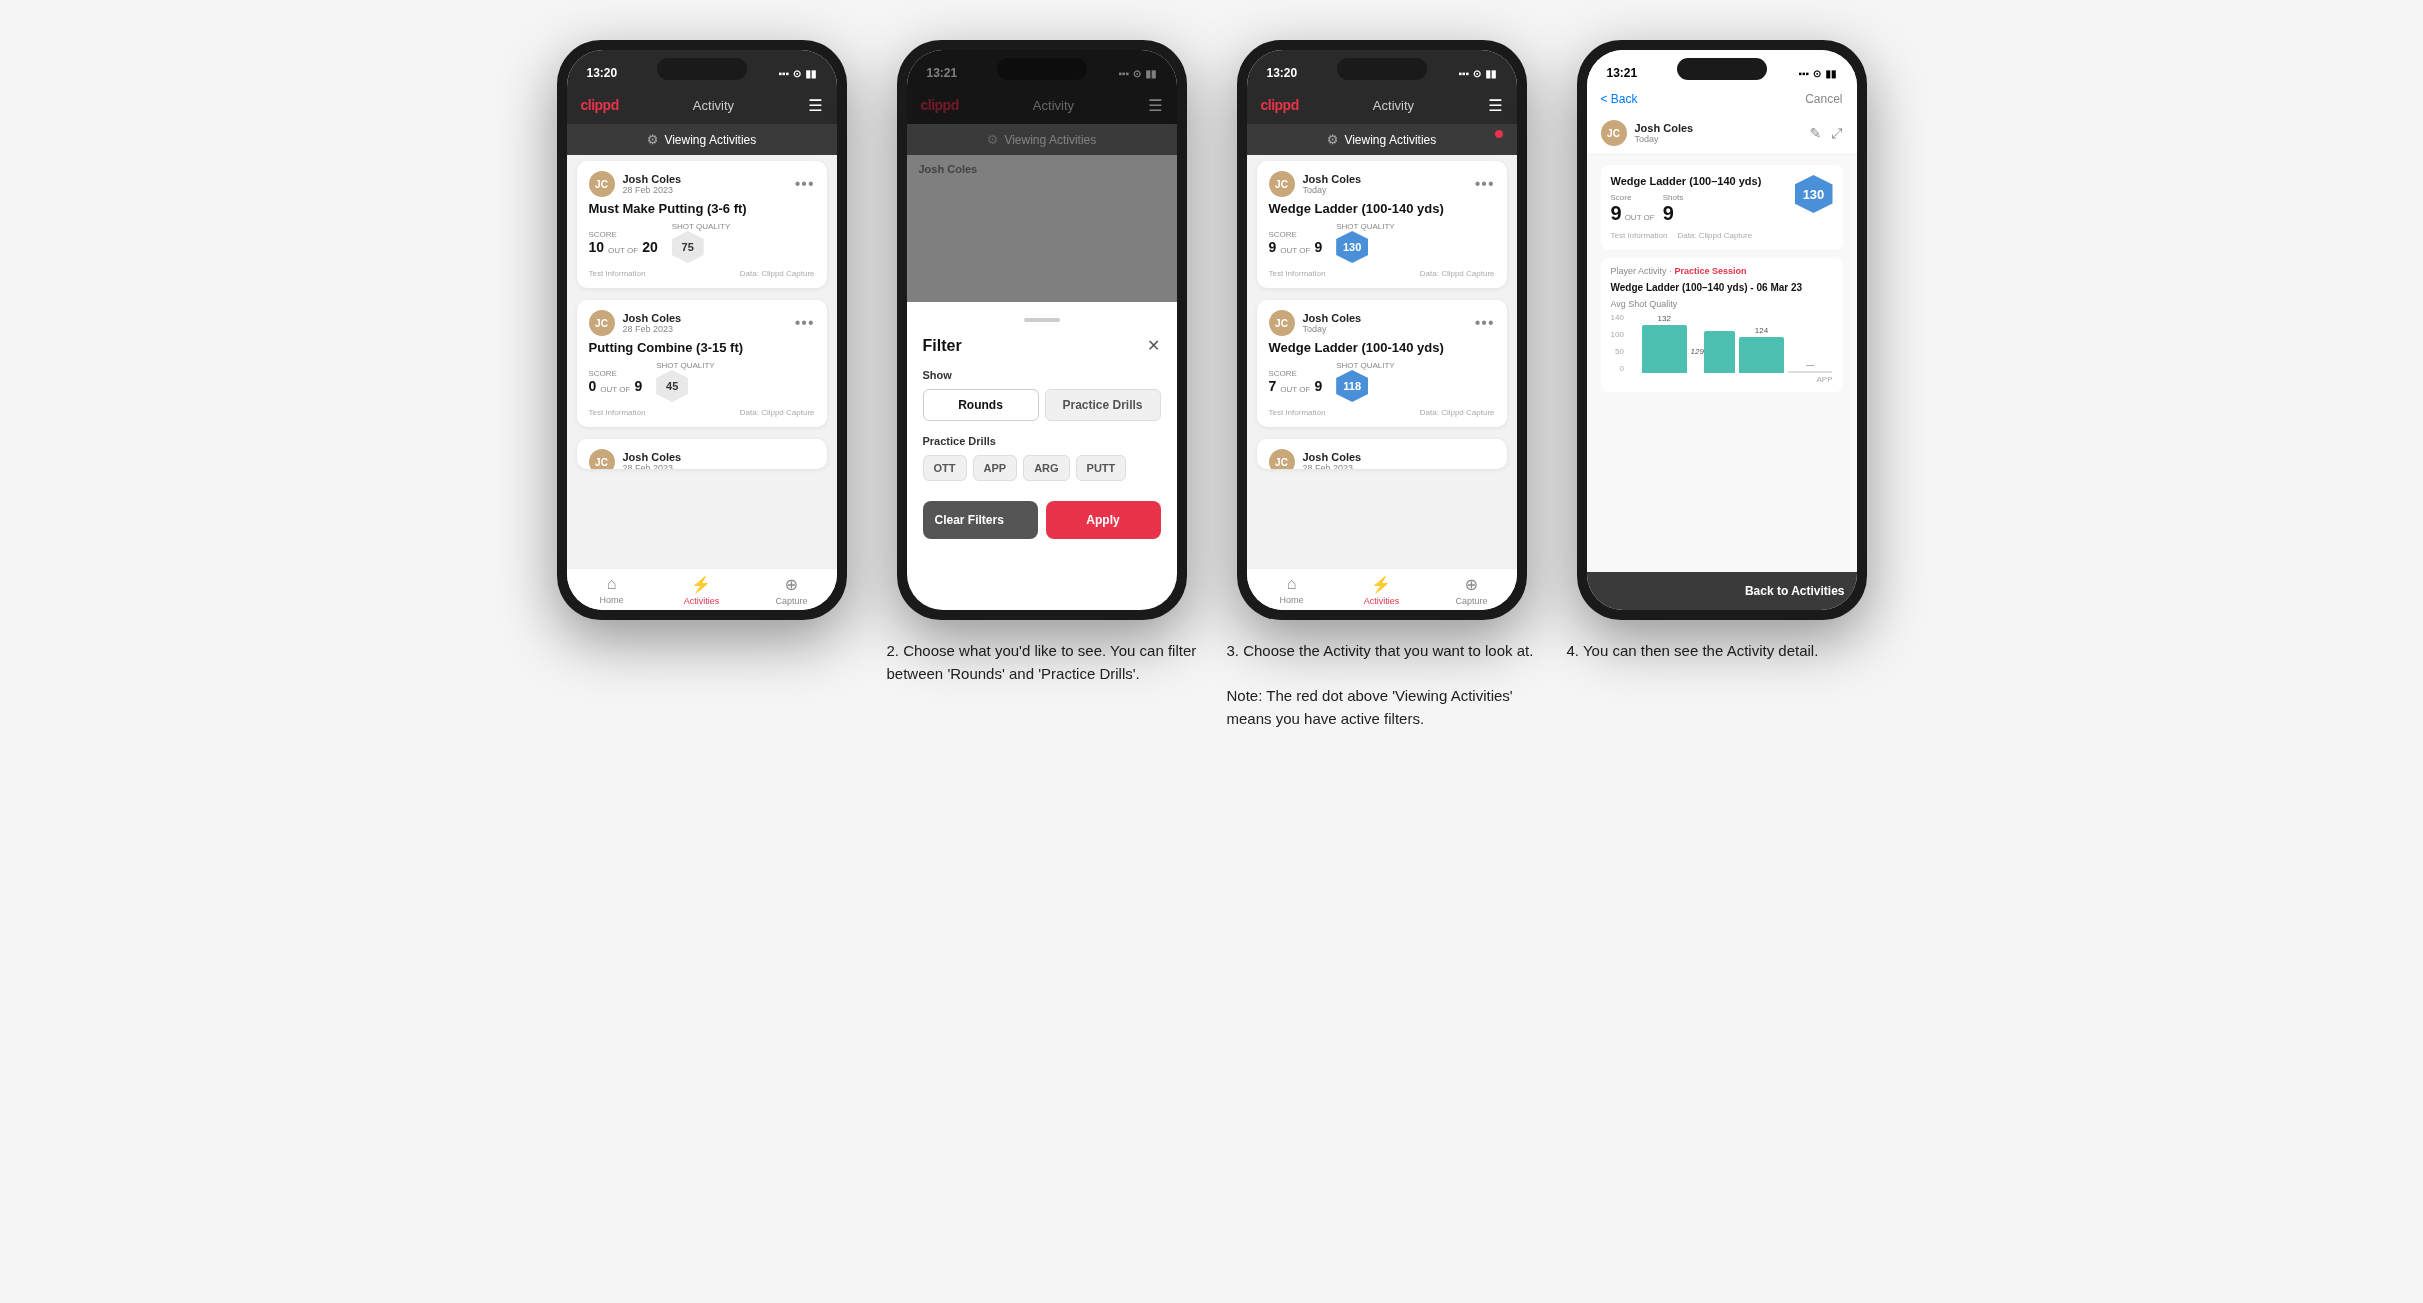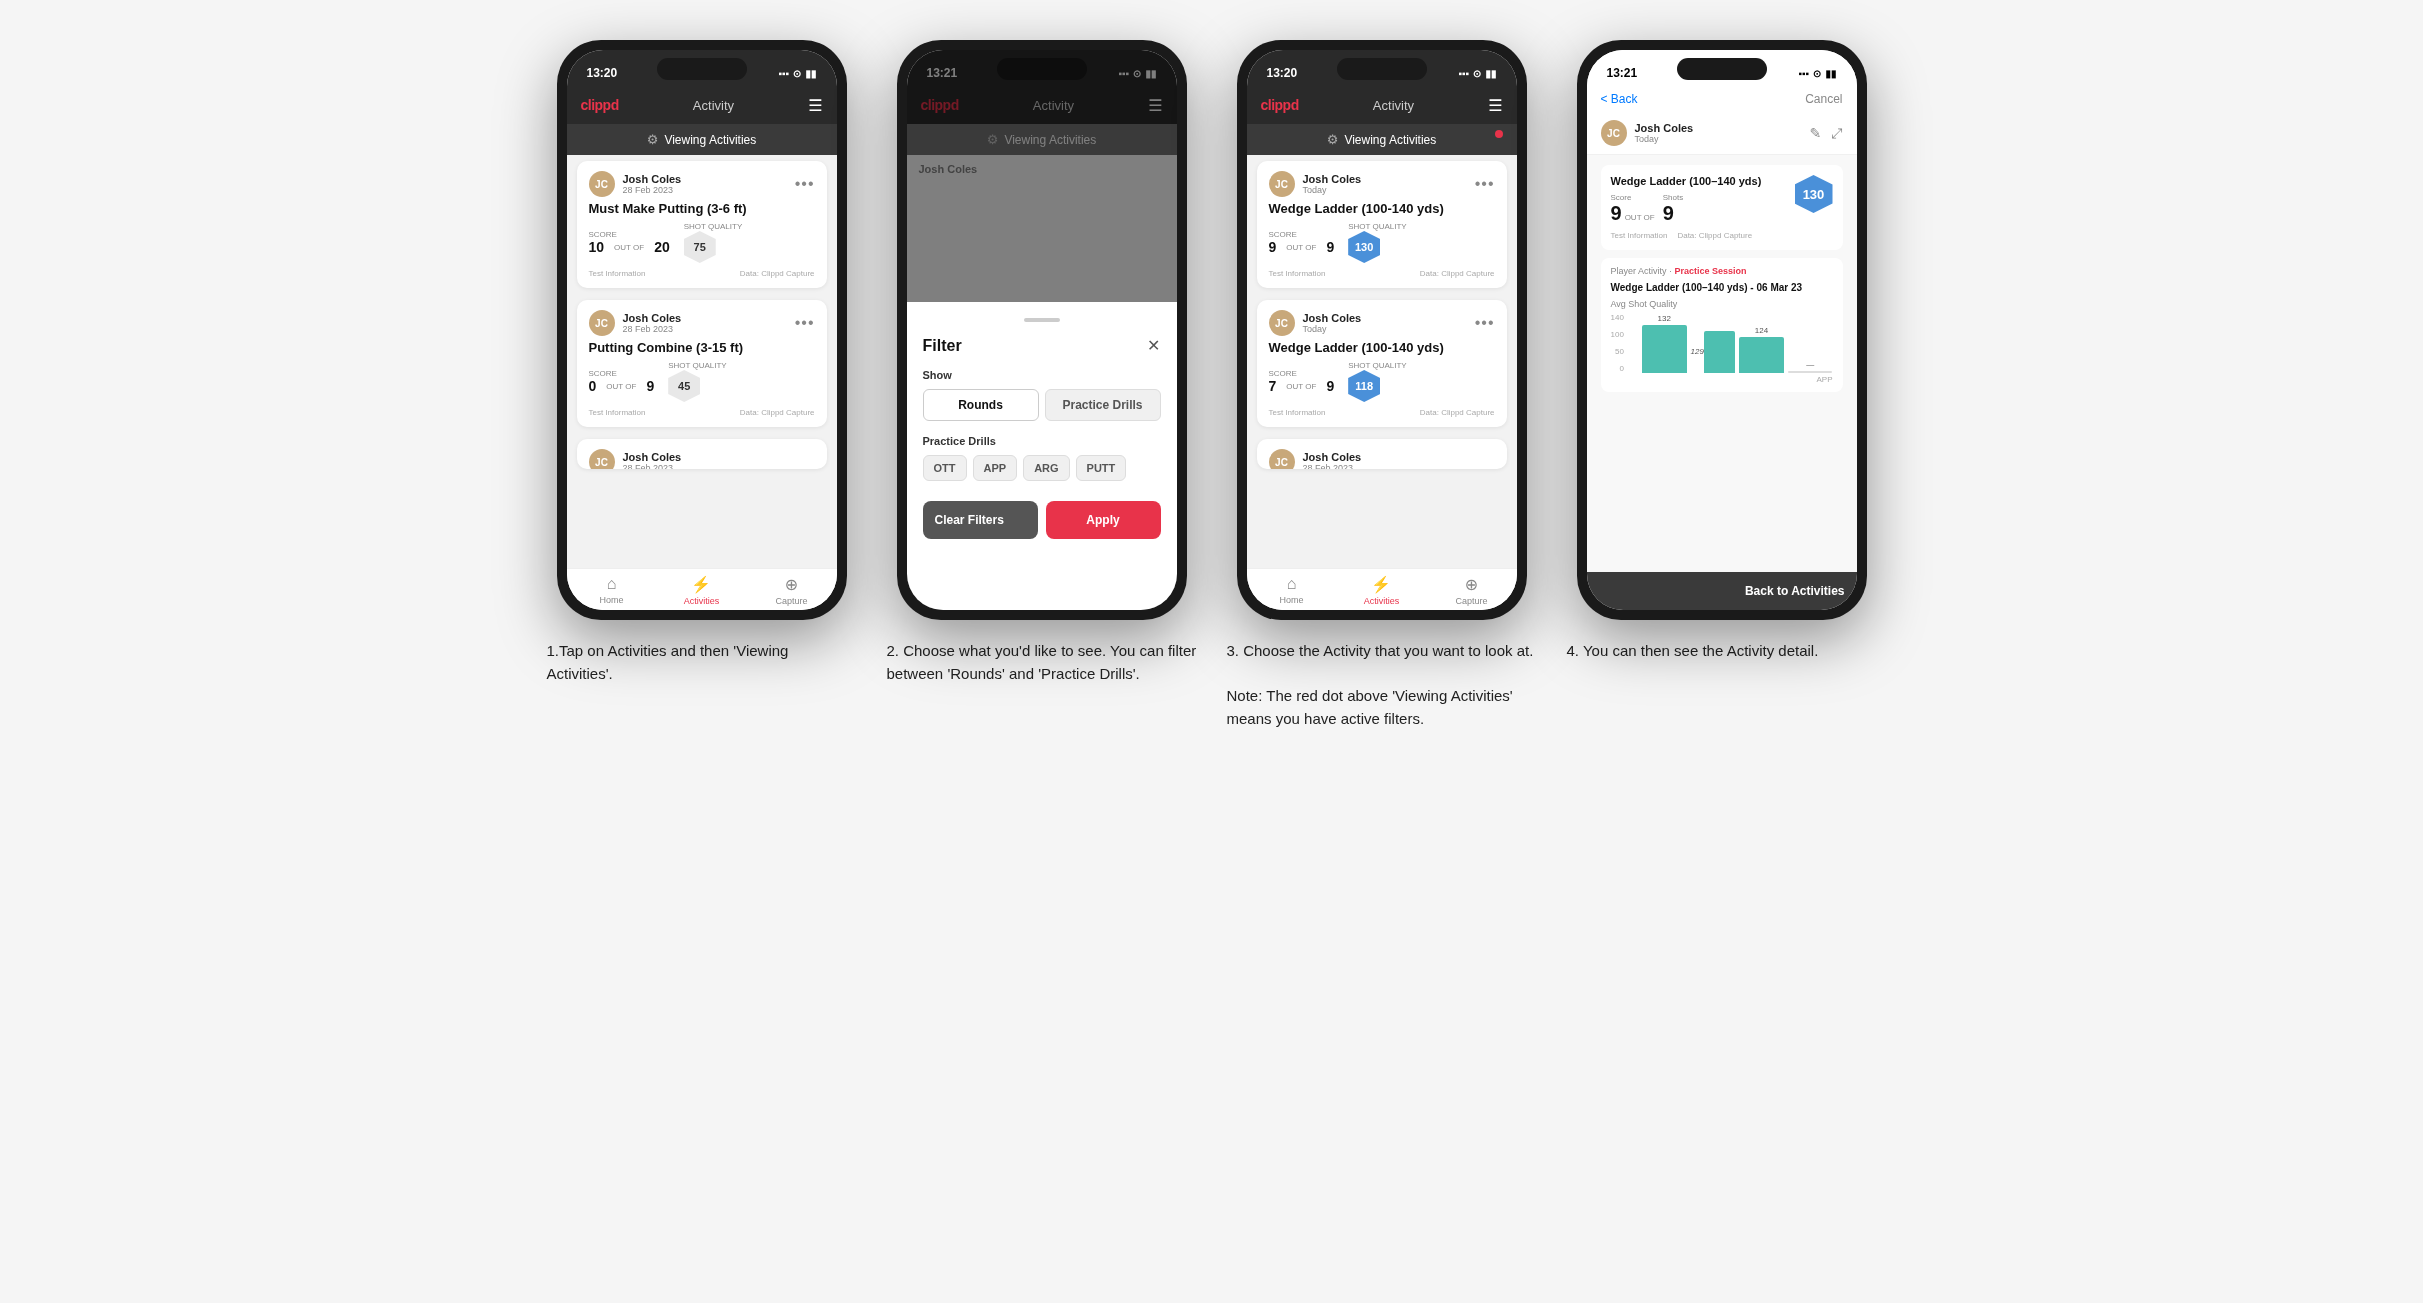--- a/index.html
+++ b/index.html
@@ -173,22 +173,22 @@
     .card-stats {
       display: flex;
       align-items: center;
       gap: 14px;
     }
     .stat-group { display: flex; flex-direction: column; }
     .stat-label { font-size: 8px; color: #888; text-transform: uppercase; }
     .stat-value { font-size: 14px; font-weight: 800; color: #111; }
     .stat-outof {
       display: flex;
-      align-items: center;
-      gap: 10px;
+      align-items: flex-end;
+      gap: 4px;
     }
     .out-of-text { font-size: 8px; color: #888; }
     .hexagon {
       display: inline-flex;
       align-items: center;
       justify-content: center;
       width: 32px;
       height: 32px;
       background: #e8e8e8;
       clip-path: polygon(50% 0%, 100% 25%, 100% 75%, 50% 100%, 0% 75%, 0% 25%);
@@ -489,23 +489,20 @@
           <div class="tab-item active">
             <span class="tab-icon">⚡</span>
             <span>Activities</span>
           </div>
           <div class="tab-item">
             <span class="tab-icon">⊕</span>
             <span>Capture</span>
           </div>
         </div>
       </div>
-    </div>
-    <div class="step-description">
-      <span>1.Tap on Activities and then 'Viewing Activities'.</span>
     </div>
   </div>
 
   <div class="step-col">
     <div class="phone">
       <div class="phone-notch"></div>
       <div class="phone-inner">
 
         <div class="status-bar dark-bg">
           <span class="status-time">13:21</span>

